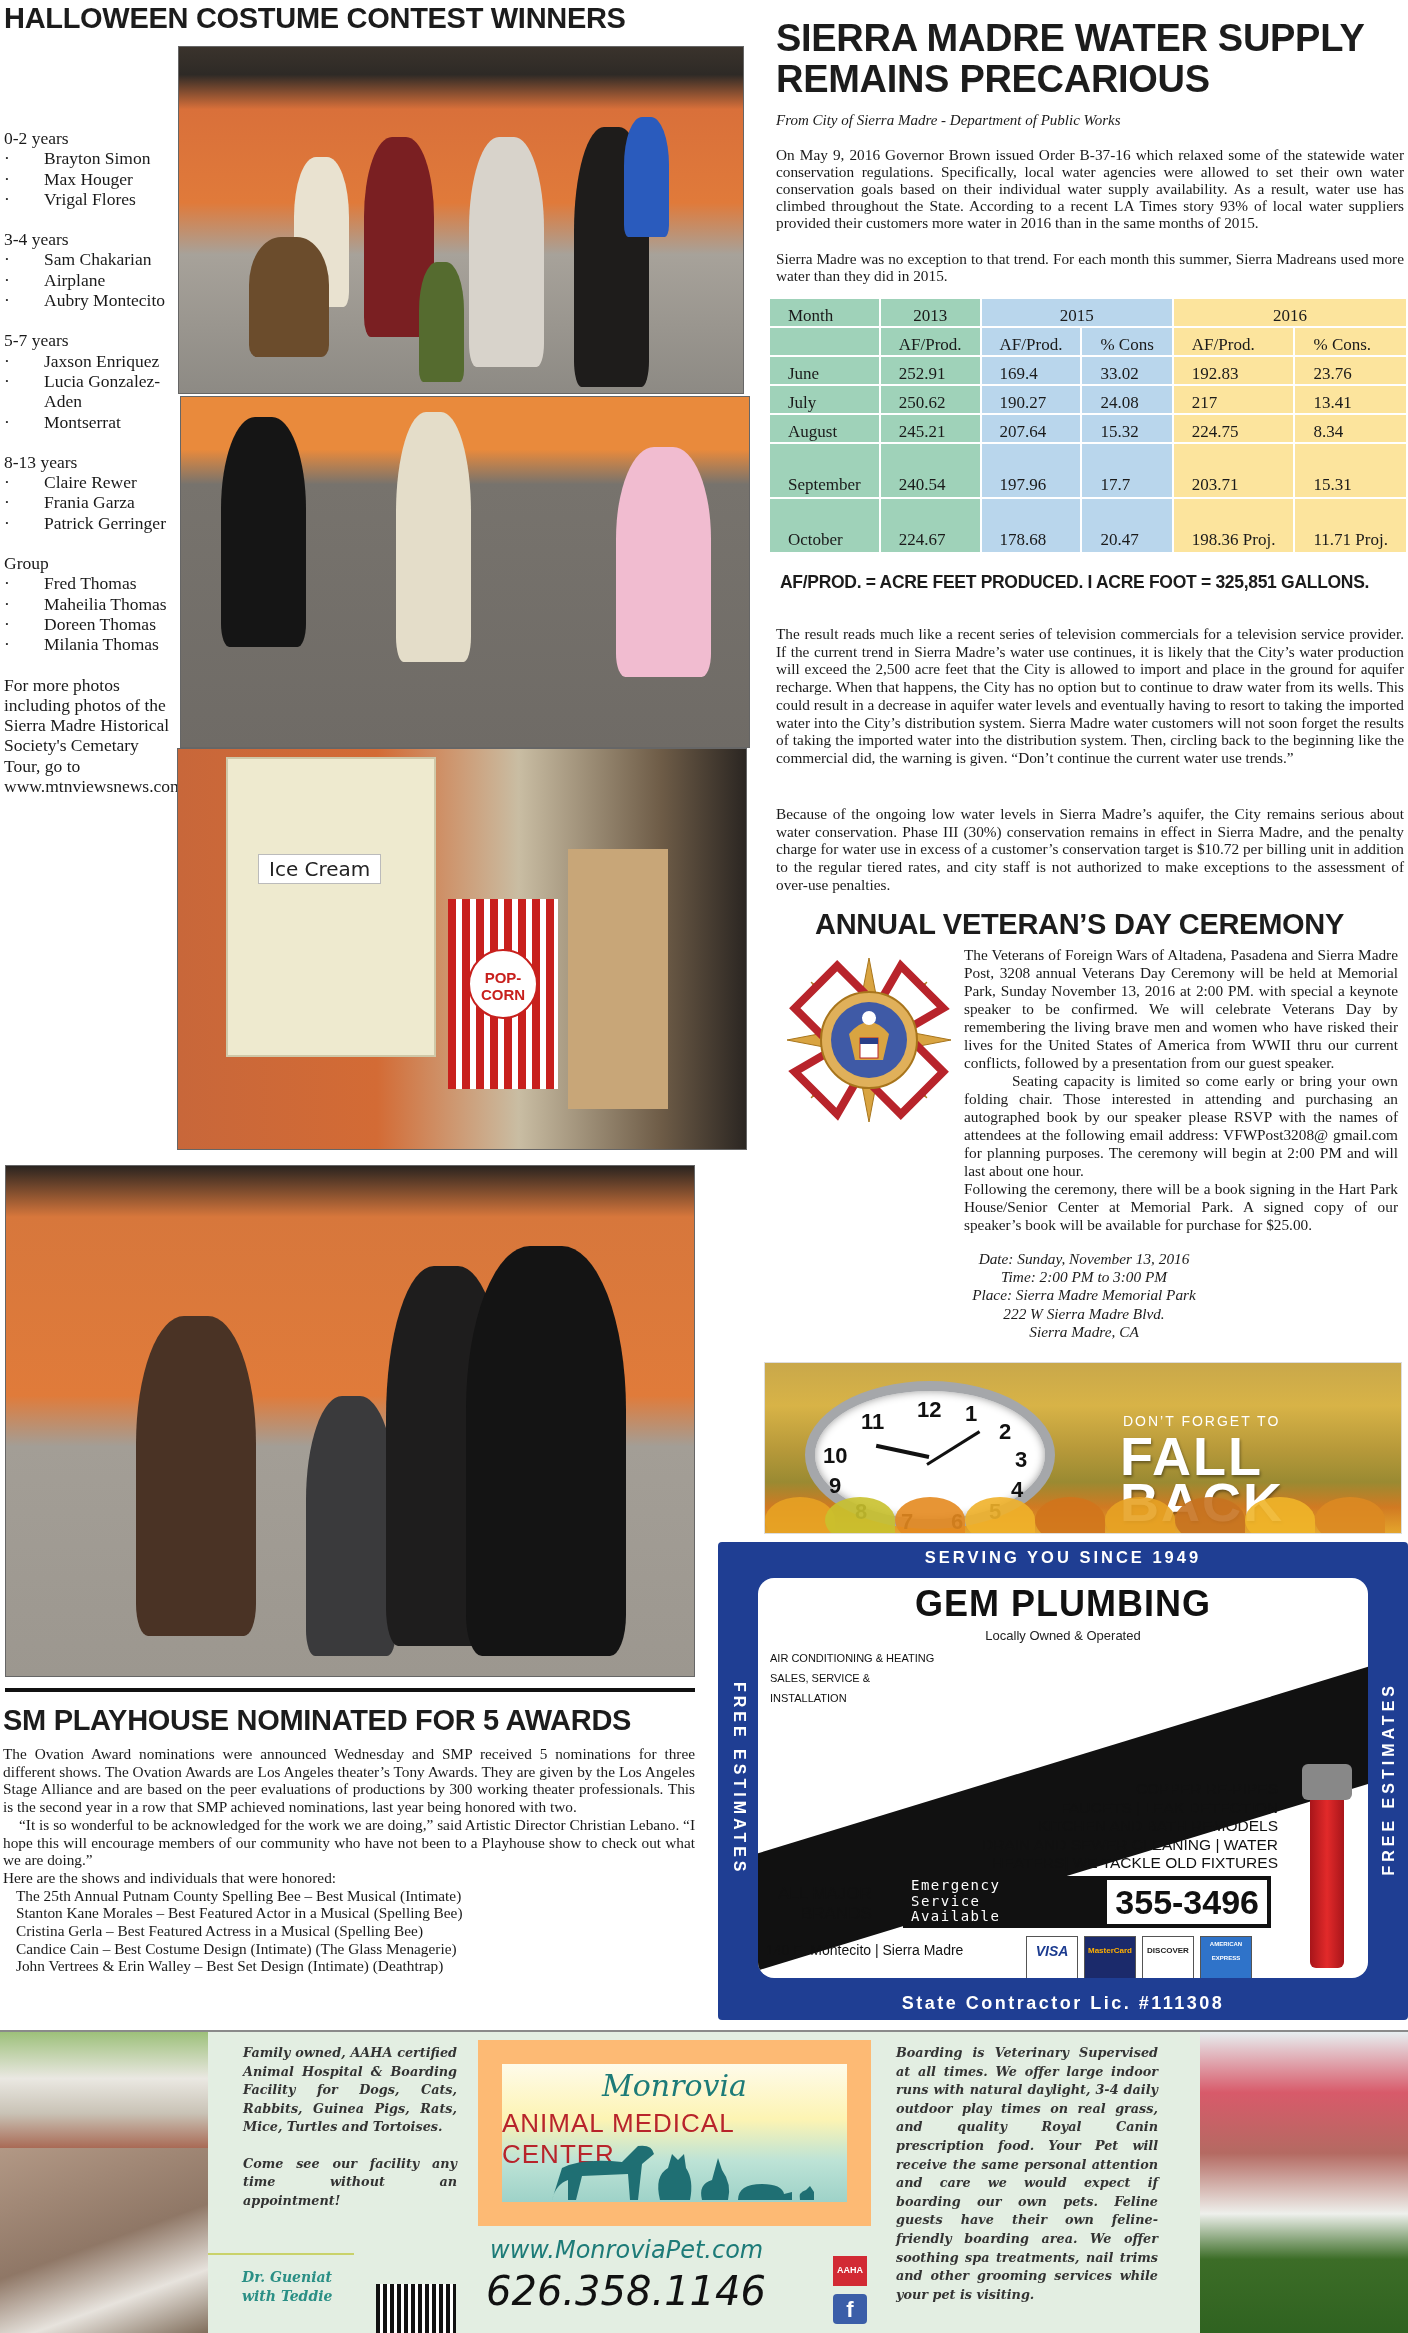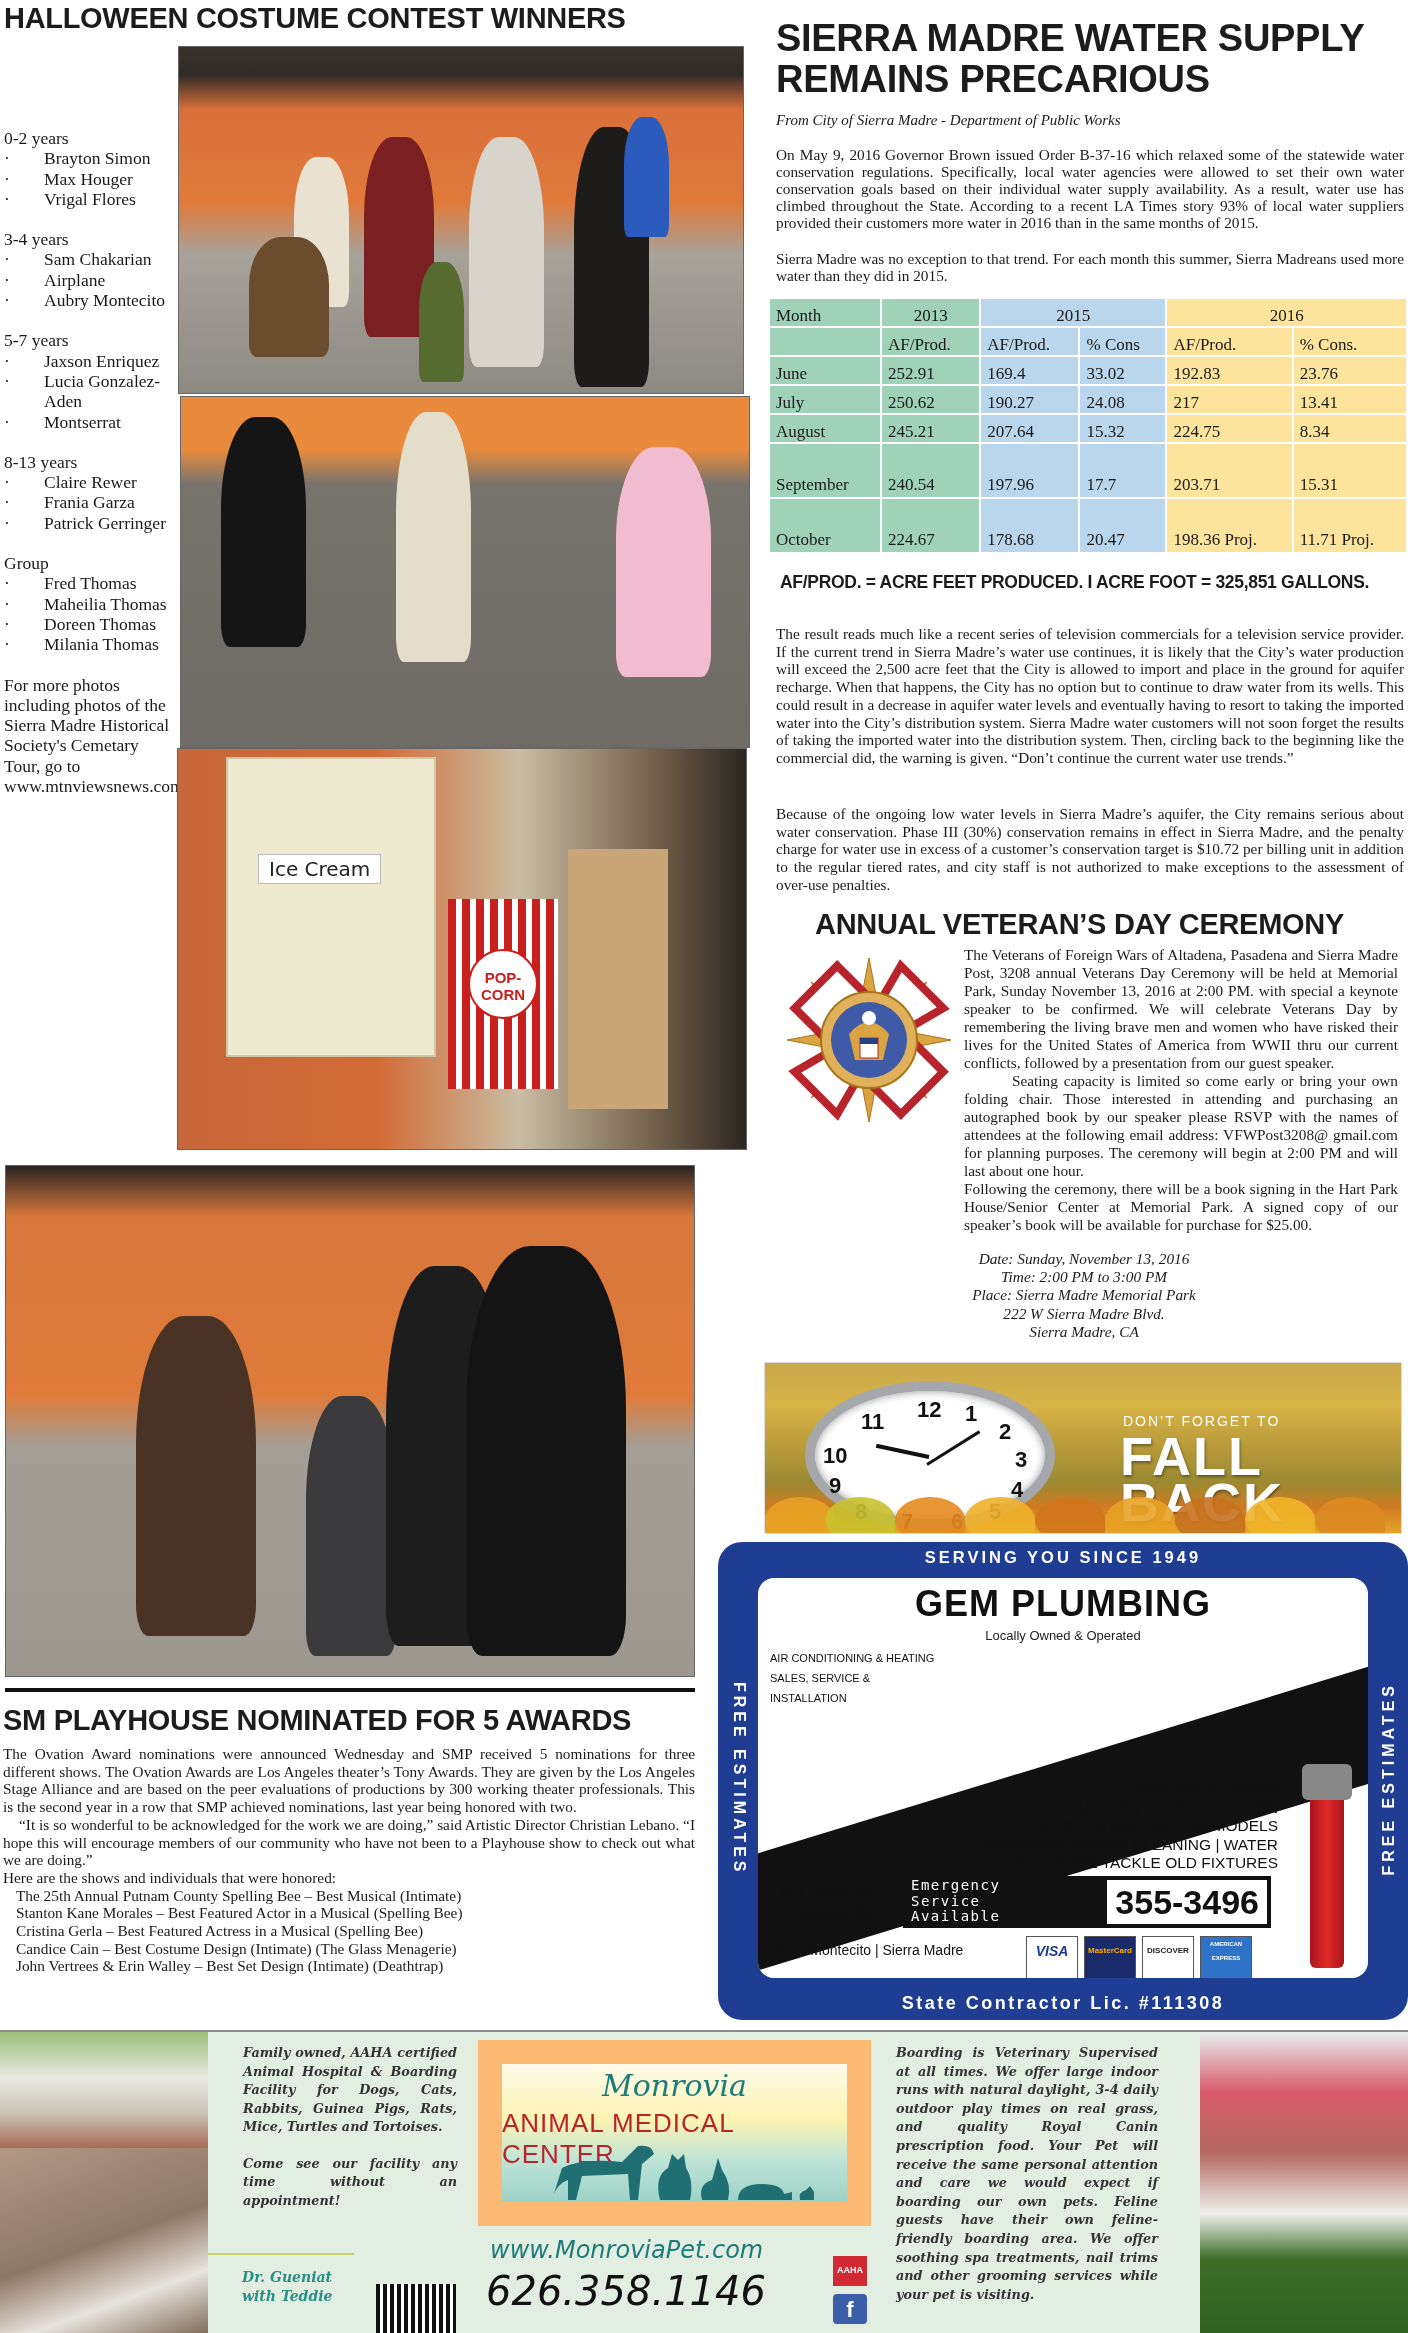--- a/index.html
+++ b/index.html
@@ -26,21 +26,21 @@
 #playhouse-body{left:3px;top:1745px;width:692px;font-size:15.3px;line-height:17.7px;text-align:justify}
 #playhouse-body p{margin:0}
 #playhouse-body .ind{text-indent:16px}
 #playhouse-body .honor{padding-left:13px;text-align:left}
 
 #water-title{left:776px;top:18px;font-size:38px;line-height:41px;width:630px}
 #water-byline{left:776px;top:112px;font-size:15px;font-style:italic}
 #water-p1{left:776px;top:146px;width:628px;font-size:15.3px;line-height:17.1px;text-align:justify}
 #water-p2{left:776px;top:250px;width:628px;font-size:15.3px;line-height:17.1px;text-align:justify}
 table.wt{position:absolute;left:768px;top:297px;width:640px;border-collapse:separate;border-spacing:2px;font-size:17px;font-family:"Liberation Serif",serif}
-table.wt td{padding:0 6px;vertical-align:bottom;height:27px}
+table.wt td{padding:0 18px;vertical-align:bottom;height:27px}
 .g{background:#9fd2b9}.b{background:#b9d6ec}.y{background:#fce49d}
 table.wt tr.tall td{height:53px;padding-bottom:2px}
 #water-note{left:780px;top:572px;font-size:17.5px;white-space:nowrap}
 #water-p3{left:776px;top:625px;width:628px;font-size:15.3px;line-height:17.7px;text-align:justify}
 #water-p4{left:776px;top:805px;width:628px;font-size:15.3px;line-height:17.7px;text-align:justify}
 
 #vet-title{left:815px;top:908px;font-size:29px;white-space:nowrap}
 #vet-badge{left:784px;top:955px;width:170px;height:170px}
 #vet-body{left:770px;top:946px;width:628px;font-size:15.3px;line-height:18px;text-align:justify}
 #vet-body .float{float:left;width:194px;height:300px}
@@ -48,21 +48,21 @@
 #vet-details{left:770px;top:1250px;width:628px;text-align:center;font-style:italic;font-size:15.3px;line-height:18.2px}
 
 #fallback{left:764px;top:1362px;width:638px;height:172px;background:linear-gradient(180deg,#c9a84a 0%,#d8b347 25%,#b89a3a 50%,#9a8a32 70%,#d17a22 85%,#e4a52c 100%);overflow:hidden;border:1px solid #ddd}
 #fb-clock{position:absolute;left:40px;top:18px;width:250px;height:148px;border-radius:50%;background:#fff;border:10px solid #a5a7aa;box-shadow:inset 0 0 8px #999}
 #fb-clock .n{position:absolute;font-family:"Liberation Sans",sans-serif;font-weight:bold;font-size:22px;color:#111}
 #fb-small{position:absolute;left:358px;top:50px;color:#fff;font-family:"Liberation Sans",sans-serif;font-size:14px;letter-spacing:2px}
 #fb-big1,#fb-big2{position:absolute;color:#fff;font-family:"Liberation Sans",sans-serif;font-weight:bold;font-size:54px;letter-spacing:2px;text-shadow:1px 2px 3px rgba(0,0,0,.4)}
 #fb-big1{left:355px;top:62px}#fb-big2{left:355px;top:108px}
 .leaf{position:absolute;bottom:-10px;width:70px;height:46px;border-radius:50% 50% 10% 50%;opacity:.9}
 
-#gem{left:718px;top:1542px;width:690px;height:478px;background:#1f3e93;border-radius:24px}
+#gem{left:718px;top:1542px;width:690px;height:478px;background:#1f3e93;border-radius:4px}
 #gem-inner{position:absolute;left:40px;top:36px;width:610px;height:400px;background:#fff;border-radius:16px;overflow:hidden}
 #gem-since{position:absolute;left:0;width:690px;top:6px;text-align:center;color:#fff;font-family:"Liberation Sans",sans-serif;font-weight:bold;font-size:16.5px;letter-spacing:3px}
 #gem-lic{position:absolute;left:0;width:690px;bottom:6px;text-align:center;color:#fff;font-family:"Liberation Sans",sans-serif;font-weight:bold;font-size:18px;letter-spacing:2.5px}
 .gem-side{position:absolute;top:140px;color:#fff;font-family:"Liberation Sans",sans-serif;font-weight:bold;font-size:16px;letter-spacing:4px;writing-mode:vertical-rl;white-space:nowrap}
 #gem-left{left:12px}
 #gem-right{right:10px;transform:rotate(180deg)}
 #gem-name{position:absolute;left:0;width:610px;top:5px;text-align:center;font-family:"Liberation Sans",sans-serif;font-weight:bold;font-size:36px;color:#111;letter-spacing:1px}
 #gem-tag{position:absolute;left:0;width:610px;top:50px;text-align:center;font-family:"Liberation Sans",sans-serif;font-size:13px;color:#222}
 #gem-ac{position:absolute;left:12px;top:70px;font-family:"Liberation Sans",sans-serif;font-size:11px;line-height:20px;color:#111}
 #gem-band{position:absolute;left:-60px;top:180px;width:760px;height:112px;background:#111;transform:rotate(-17deg)}

